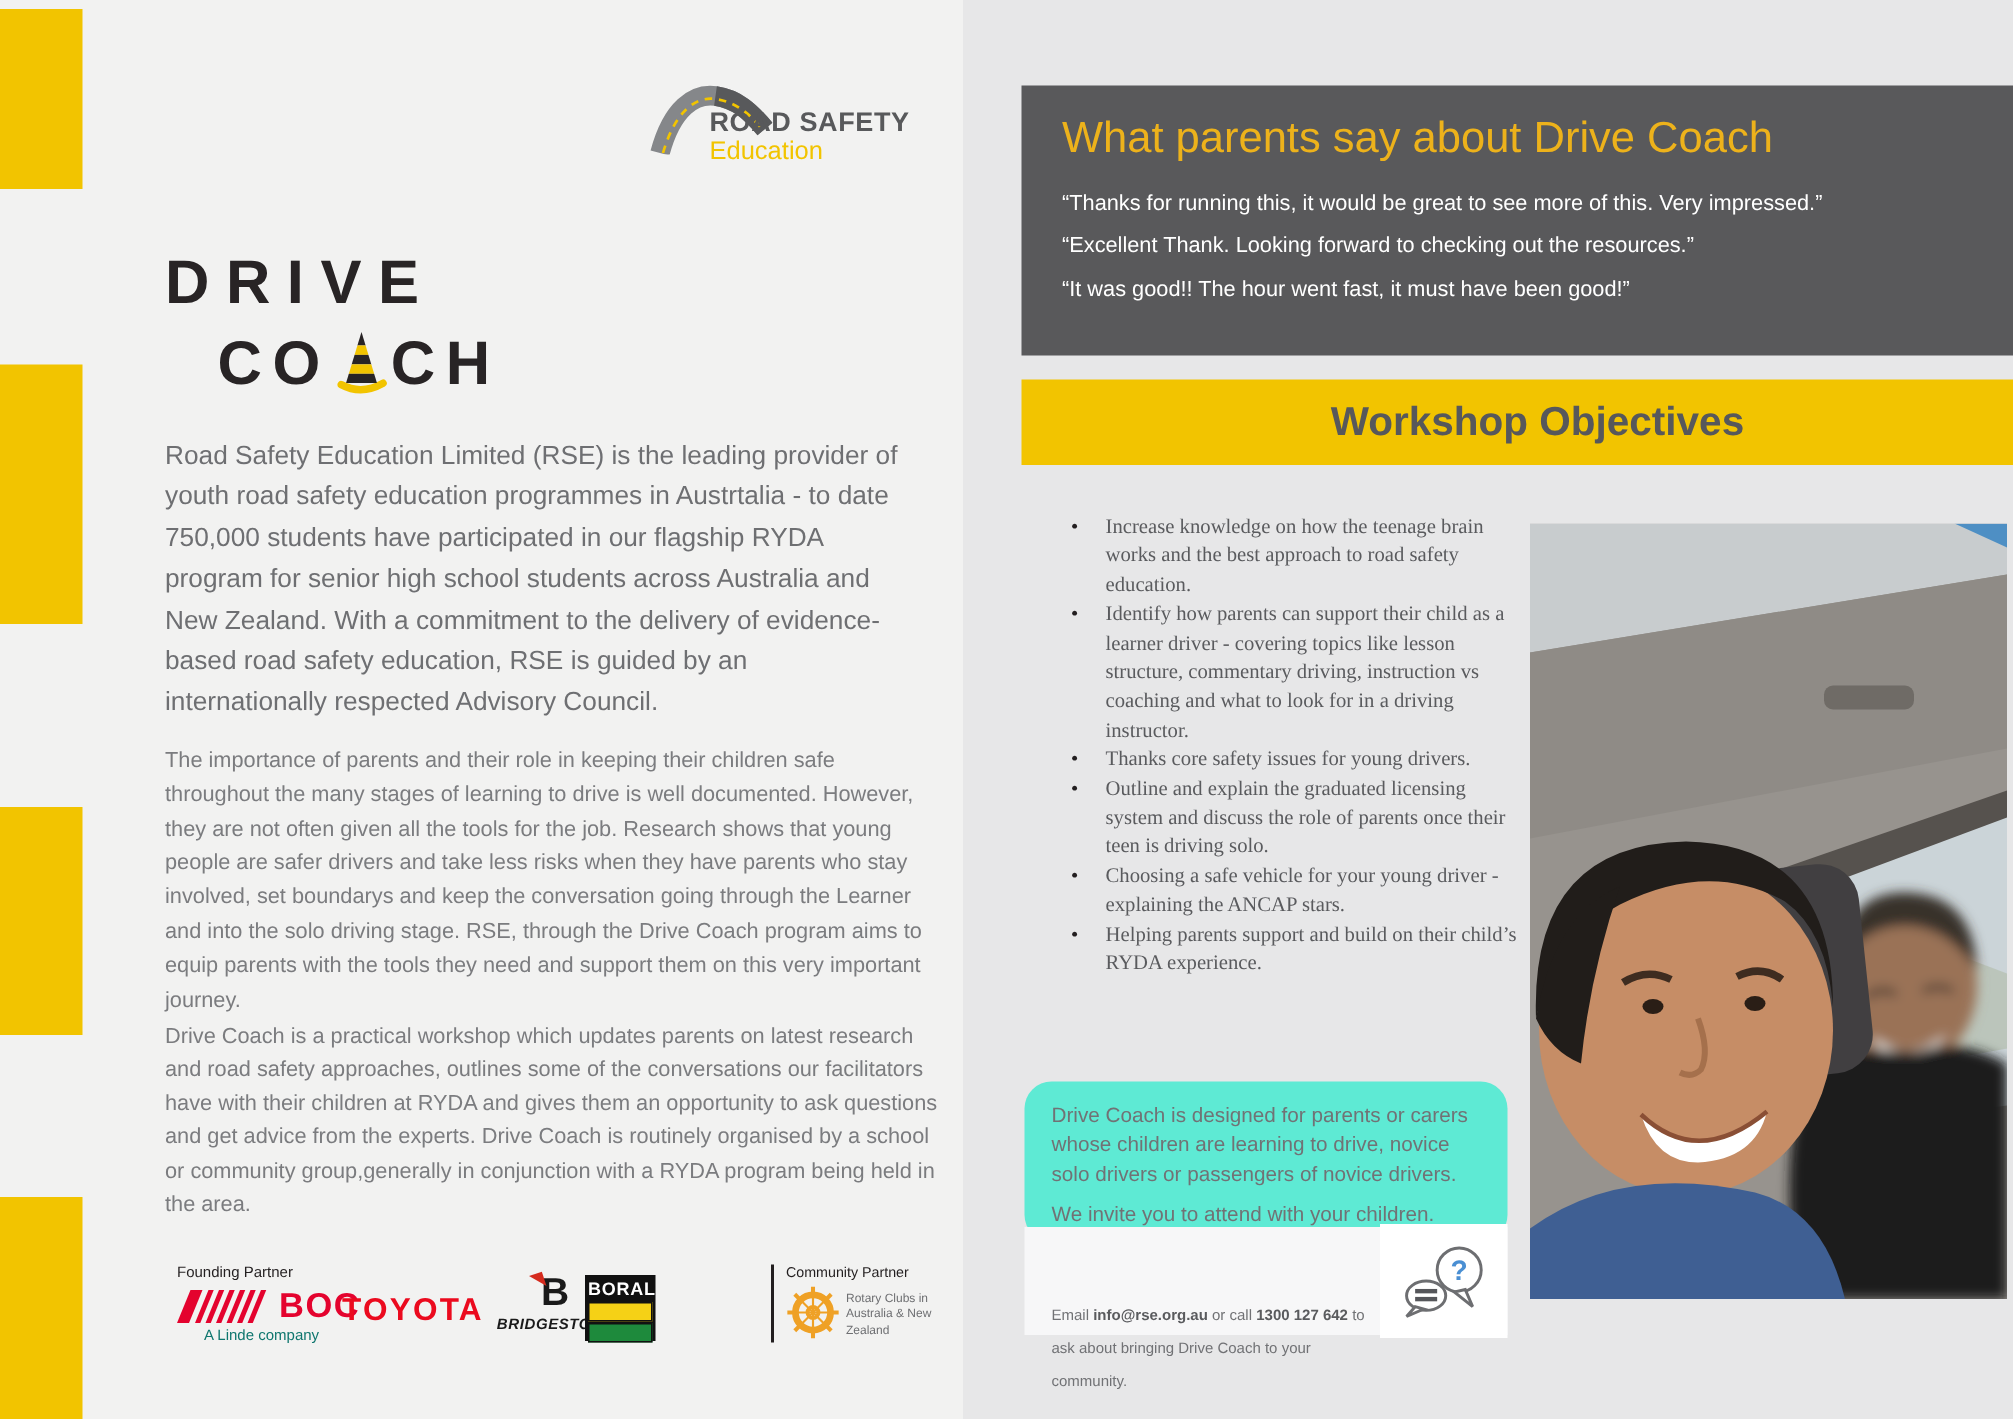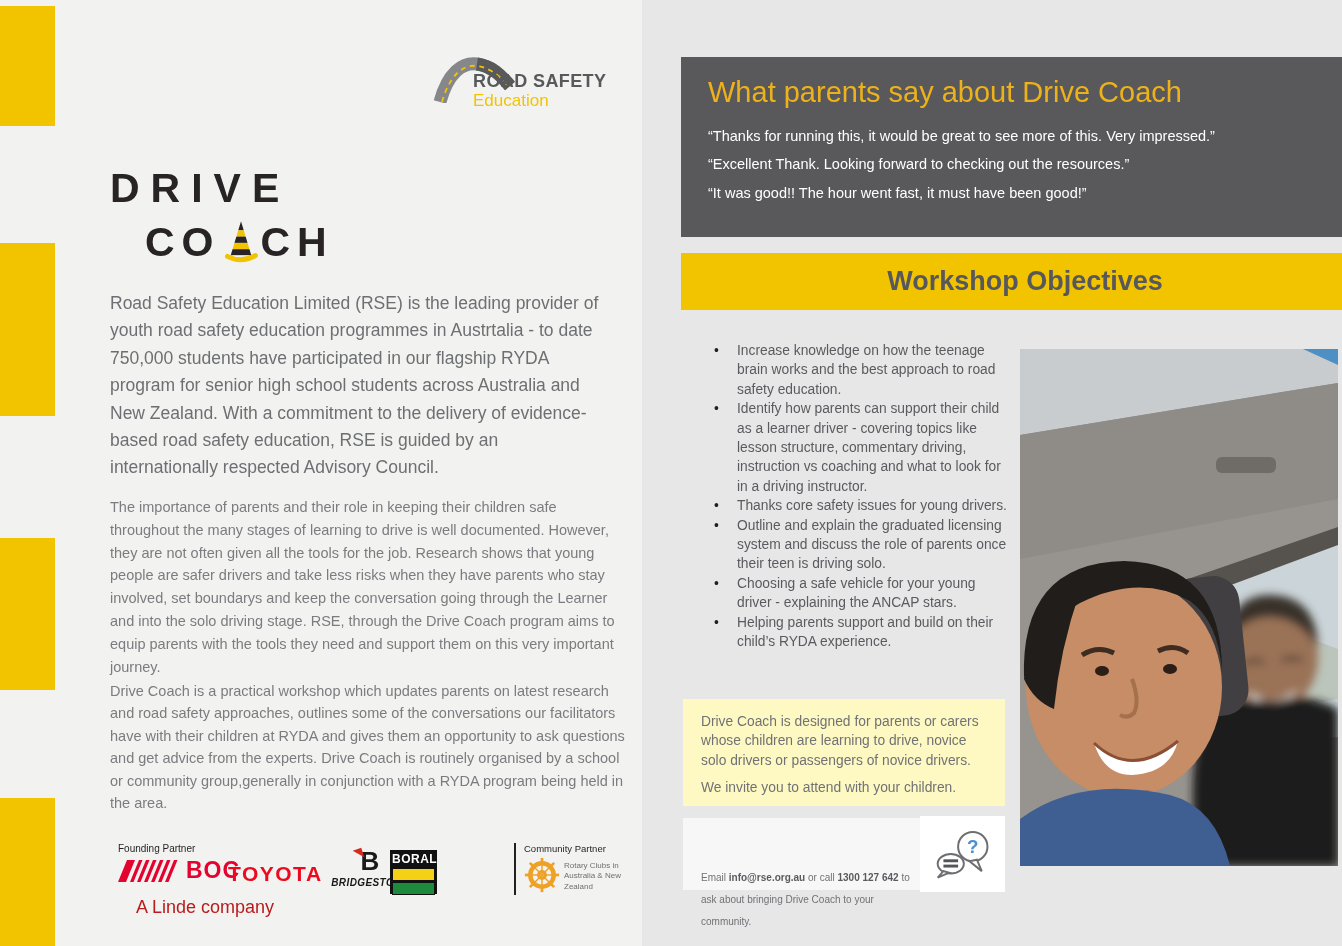--- a/index.html
+++ b/index.html
@@ -33,21 +33,21 @@
   .para-intro{top:290px;width:500px;font-size:17.5px;line-height:27.4px;color:#6E6F72;}
   .para-2{top:496px;width:515px;font-size:14.5px;line-height:22.8px;}
   .para-3{top:680px;width:515px;font-size:14.5px;line-height:22.4px;}
 
   
   .partners{position:absolute;left:0;top:840px;width:642px;height:66px;}
   .founding-label{position:absolute;left:118px;top:3px;font-size:10px;color:#231F20;}
   .boc{position:absolute;left:118px;top:17px;}
   .boc-row{display:flex;align-items:center;}
   .boc-name{font-size:23px;font-weight:700;color:#E4032E;margin-left:4px;letter-spacing:1px;}
-  .boc-sub{font-size:18px;color:#b91c1c;margin-left:18px;margin-top:13px;}
+  .boc-sub{font-size:10px;color:#0f766e;margin-left:18px;margin-top:1px;}
   .toyota{position:absolute;left:228px;top:22px;font-size:21px;font-weight:700;color:#EB0A1E;letter-spacing:1.5px;}
   .bridgestone{position:absolute;left:330px;top:8px;width:80px;text-align:center;}
   .bstone-b{position:relative;display:inline-block;font-size:26px;font-weight:700;color:#1A1A1A;line-height:1;}
   .bstone-wedge{position:absolute;left:-7px;top:1px;width:0;height:0;
                 border-left:9px solid transparent;border-top:10px solid #D52B1E;transform:rotate(-18deg);}
   .bstone-name{font-size:10px;font-weight:700;font-style:italic;color:#1A1A1A;letter-spacing:.4px;margin-top:3px;}
   .boral{position:absolute;left:390px;top:10px;width:47px;height:44px;background:#111;padding:2px;box-sizing:border-box;}
   .boral-name{color:#fff;font-weight:700;font-size:12px;letter-spacing:.5px;}
   .boral-yellow{height:11px;background:#F5D116;margin-top:2px;border:1px solid #111;}
   .boral-green{height:11px;background:#1E8A3C;margin-top:1px;border:1px solid #111;}
@@ -62,25 +62,25 @@
   .quotes-title{margin:19px 0 0 27px;font-size:29px;color:#EDB21B;}
   .quote{margin:0 0 0 27px;font-size:14.5px;color:#FFFFFF;line-height:28.4px;}
   .quote:first-of-type{margin-top:13px;}
 
   .objectives-band{position:absolute;left:681px;top:253px;width:661px;height:57px;background:#F2C400;
                    display:flex;align-items:center;justify-content:center;}
   .objectives-title{margin-left:27px;font-size:27px;font-weight:700;color:#57585B;}
 
   .objectives-list{position:absolute;left:700px;top:341px;width:312px;margin:0;padding:0;list-style:none;
                    font-size:13.8px;line-height:19.4px;color:#5A5B5E;}
-  .objectives-list li{position:relative;padding-left:37px;}
+  .objectives-list li{position:relative;padding-left:37px;font-family:Liberation Serif, serif;}
   .objectives-list li::before{content:"•";position:absolute;left:14px;top:0;color:#231F20;}
 
-  .info-box{position:absolute;left:683px;top:699px;width:322px;height:107px;background:#fef9c3;box-sizing:border-box;
-            padding:13px 18px 0 18px;font-size:13.8px;line-height:19.3px;color:#717275;}
+  .info-box{position:absolute;left:683px;top:721px;width:322px;height:107px;background:#5eead4;box-sizing:border-box;
+            padding:13px 18px 0 18px;font-size:13.8px;line-height:19.3px;color:#717275;border-radius:18px;}
   .info-box p{margin:0 0 8px 0;}
 
   .contact-box{position:absolute;left:683px;top:818px;width:322px;height:72px;background:#F7F7F8;}
   .contact-text{position:absolute;left:18px;top:9px;width:225px;font-size:10px;line-height:22px;color:#717275;margin-top:40px;}
   .contact-text b{color:#5A5B5E;}
   .contact-icon-tile{position:absolute;right:0;top:-2px;width:85px;height:76px;background:#FFFFFF;
                      display:flex;align-items:center;justify-content:center;}
 
   .photo{position:absolute;left:1020px;top:349px;width:318px;height:517px;overflow:hidden;}
 </style>

